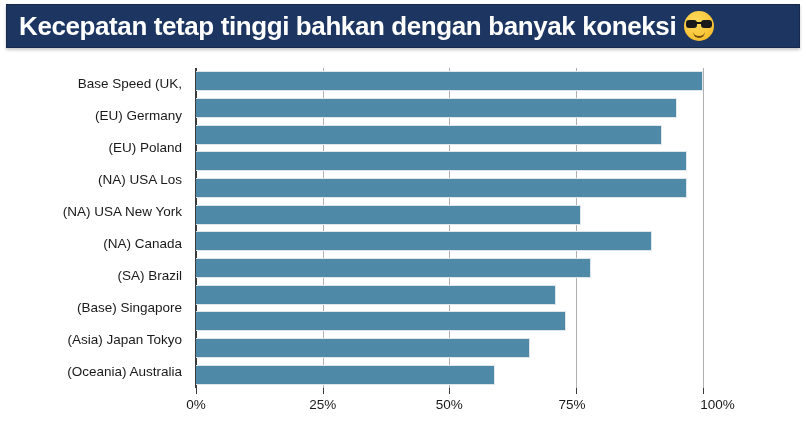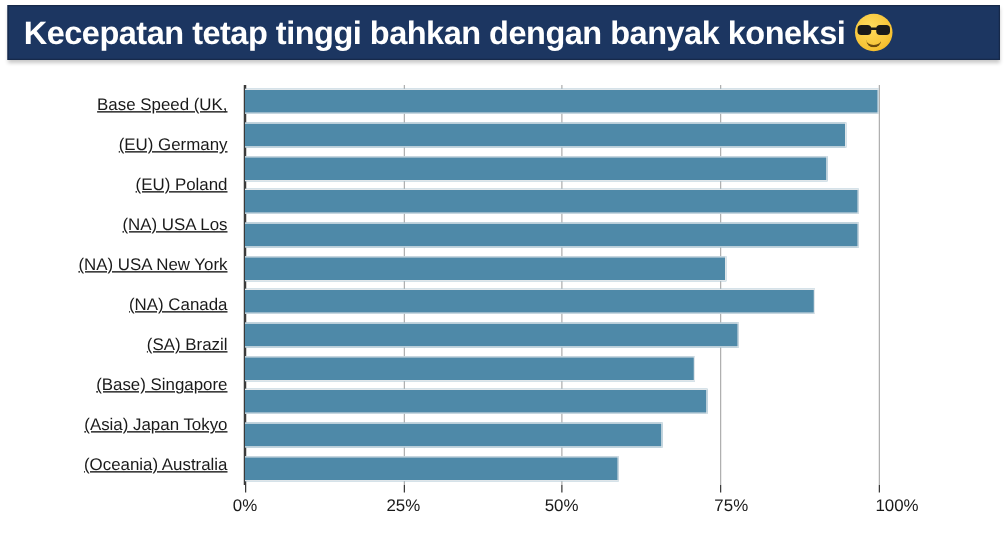--- a/index.html
+++ b/index.html
@@ -122,21 +122,20 @@
     display: flex;
     flex-direction: column;
   }
   .label-row {
     flex: 1 1 0;
     display: flex;
     align-items: center;
     justify-content: flex-end;
     padding-right: 8px;
     box-sizing: border-box;
-    text-decoration: underline;
   }
   .label-text {
     font-size: 13.5px;
     color: #1a1a1a;
     white-space: nowrap;
     line-height: 1;
   }
 
   
   .plot {
@@ -314,21 +313,21 @@
       </div>
 
       <div class="xaxis" id="xaxis">
           <div class="tick" style="left: 0px;"></div>
           <div class="tick-label" style="left: 0px;">0%</div>
           <div class="tick" style="left: 126.651px;"></div>
           <div class="tick-label" style="left: 126.651px;">25%</div>
           <div class="tick" style="left: 253.302px;"></div>
           <div class="tick-label" style="left: 253.302px;">50%</div>
           <div class="tick" style="left: 379.953px;"></div>
-          <div class="tick-label" style="left: 389px;">75%</div>
+          <div class="tick-label" style="left: 376px;">75%</div>
           <div class="tick" style="left: 506.604px;"></div>
           <div class="tick-label" style="left: 506.604px; margin-left: 15px;">100%</div>
         </div>
 
     </div>
   </div>
 
 </div>
 
 </body></html>

